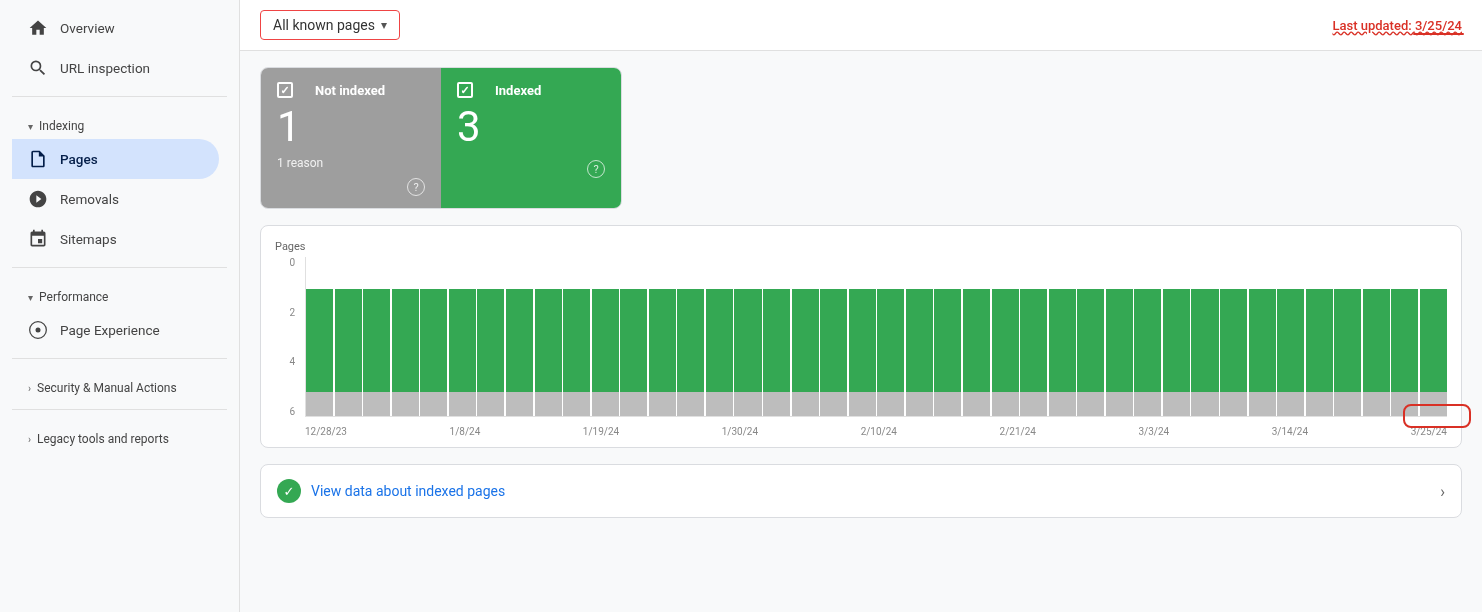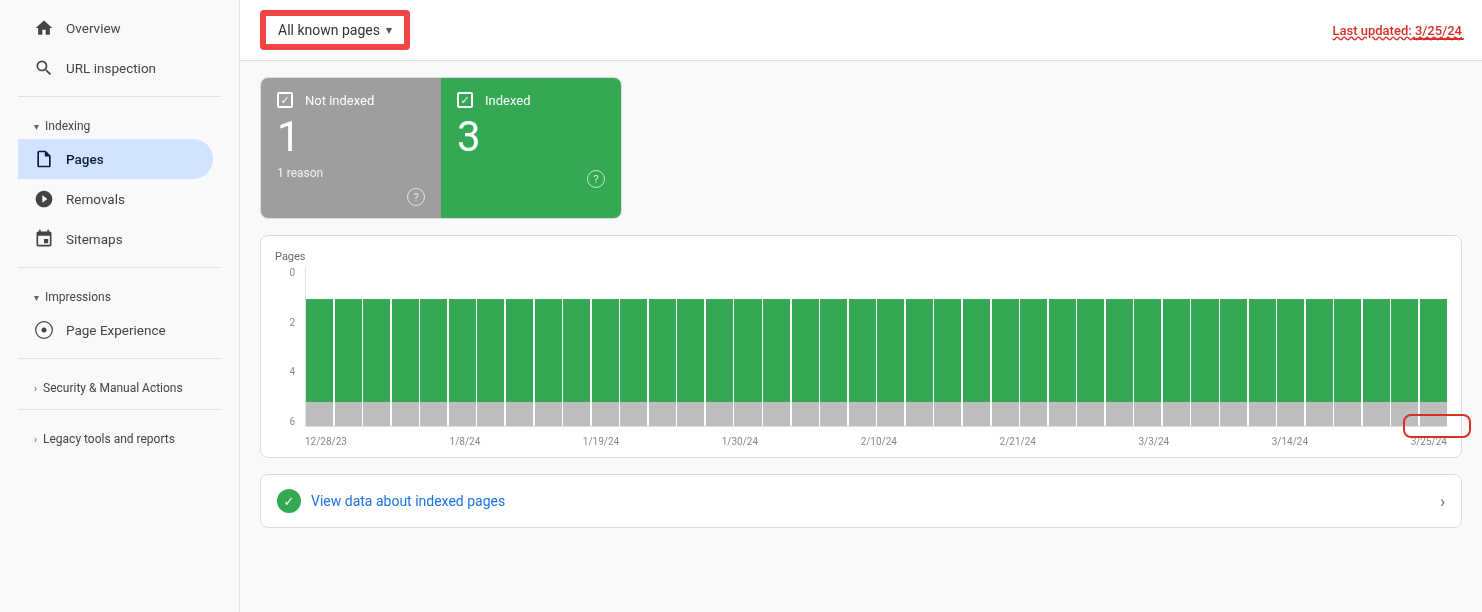--- a/index.html
+++ b/index.html
@@ -10,21 +10,21 @@
       height: 612px;
       overflow: hidden;
       font-size: 14px;
     }
 
     
     .sidebar {
       width: 240px;
       min-width: 240px;
       background: #f8f9fa;
-      padding: 8px 18px;
+      padding: 8px 12px;
       display: flex;
       flex-direction: column;
       border-right: 1px solid #e0e0e0;
       overflow-y: auto;
     }
     .sidebar-item {
       display: flex;
       align-items: center;
       padding: 10px 16px;
       cursor: pointer;
@@ -81,21 +81,21 @@
       justify-content: space-between;
       padding: 10px 20px;
       border-bottom: 1px solid #e0e0e0;
       background: #fff;
     }
 
     .all-known-pages-dropdown {
       display: flex;
       align-items: center;
       gap: 6px;
-      border: 6px solid #ef4444;
+      border: 1px solid #ef4444;
       border-radius: 4px;
       padding: 6px 12px;
       cursor: pointer;
       font-size: 14px;
       color: #333;
       background: #fff;
     }
 
     .last-updated {
       font-size: 13px;
@@ -136,23 +136,23 @@
       background: #9e9e9e;
       color: #fff;
     }
     .index-card.indexed {
       background: #34a853;
       color: #fff;
     }
     .card-header {
       display: flex;
       align-items: center;
-      gap: 12px;
+      gap: 22px;
       font-size: 13px;
-      font-weight: 400;
+      font-weight: 700;
     }
     .card-checkbox {
       width: 16px;
       height: 16px;
       border: 2px solid #fff;
       border-radius: 2px;
       display: flex;
       align-items: center;
       justify-content: center;
       flex-shrink: 0;
@@ -388,21 +388,21 @@
           <path d="M17 12h-5v5h5v-5zM16 1v2H8V1H6v2H5c-1.11 0-1.99.9-1.99 2L3 19c0 1.1.89 2 2 2h14c1.1 0 2-.9 2-2V5c0-1.1-.9-2-2-2h-1V1h-2zm3 18H5V8h14v11z"></path>
         </svg>
     </span>
     <span>Sitemaps</span>
   </div>
 
   <div class="sidebar-divider"></div>
 
   <div class="sidebar-section-label">
     <span class="chevron">▾</span>
-    <span>Impressions</span>
+    <span>Performance</span>
   </div>
 
   <div class="sidebar-item">
     <span class="sidebar-icon">
       <svg width="20" height="20" viewBox="0 0 24 24" fill="#444">
           <circle cx="12" cy="12" r="10" stroke="#444" stroke-width="1.5" fill="none"></circle>
           <circle cx="12" cy="12" r="3" fill="#444"></circle>
         </svg>
     </span>
     <span>Page Experience</span>

